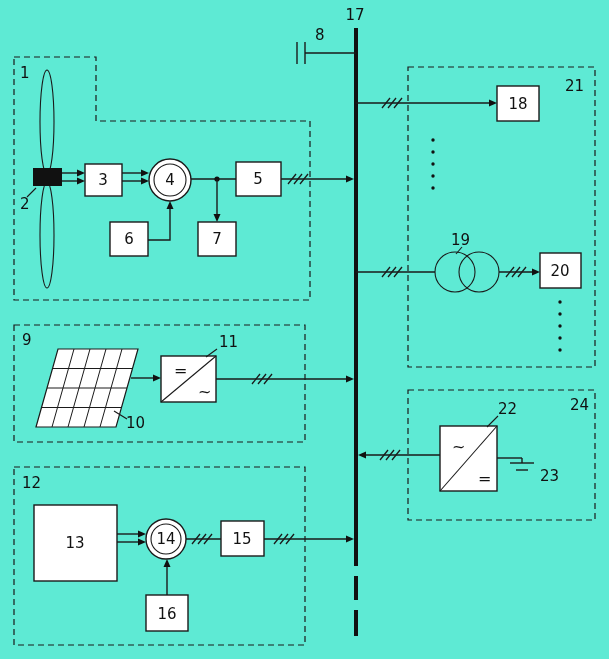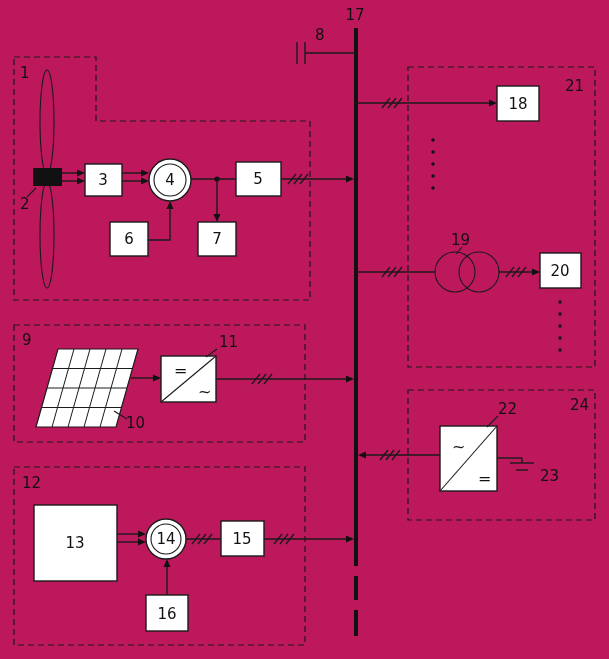--- a/index.html
+++ b/index.html
@@ -1,16 +1,16 @@
 <!DOCTYPE html>
 <html><head>
 <meta charset="utf-8">
 <style>
   html,body{margin:0;padding:0;background:#ffffff;}
-  .stage{width:609px;height:659px;position:relative;background:#be185d;font-family:"DejaVu Sans",sans-serif;}
+  .stage{width:609px;height:659px;position:relative;background:#5eead4;font-family:"DejaVu Sans",sans-serif;}
   .ln{stroke:#1a1a1a;stroke-width:1.4;fill:none;}
   .thin{stroke:#1a1a1a;stroke-width:1.1;fill:none;}
   .box{fill:#ffffff;stroke:#1a1a1a;stroke-width:1.4;}
   .dashed{fill:none;stroke:#1a1a1a;stroke-width:1.2;stroke-dasharray:6 4;}
   .bus{stroke:#111;stroke-width:4;fill:none;}
   .lbl{font:15px "DejaVu Sans",sans-serif;fill:#111;}
   .sym{font:16px "DejaVu Sans",sans-serif;fill:#111;}
   .arrow{fill:#111;stroke:none;}
   .dot{fill:#111;stroke:none;}
   .hash line{stroke:#1a1a1a;stroke-width:1.3;}

